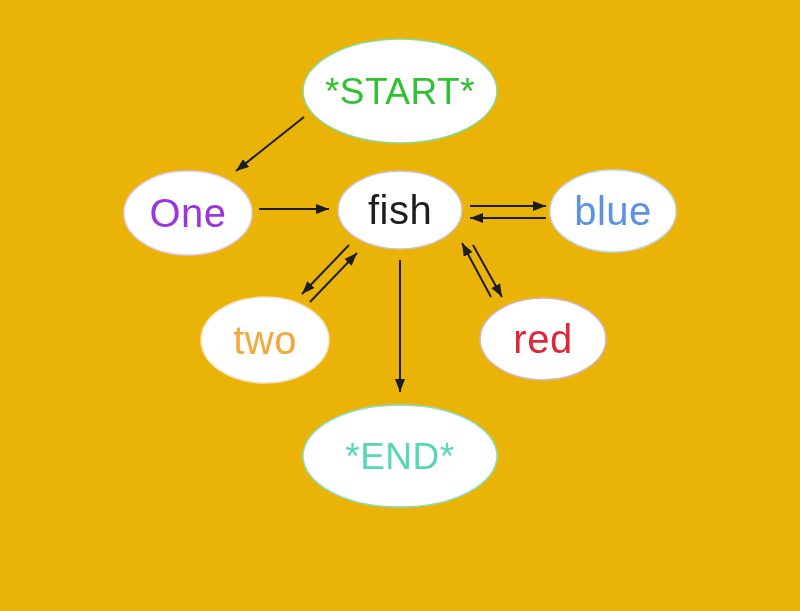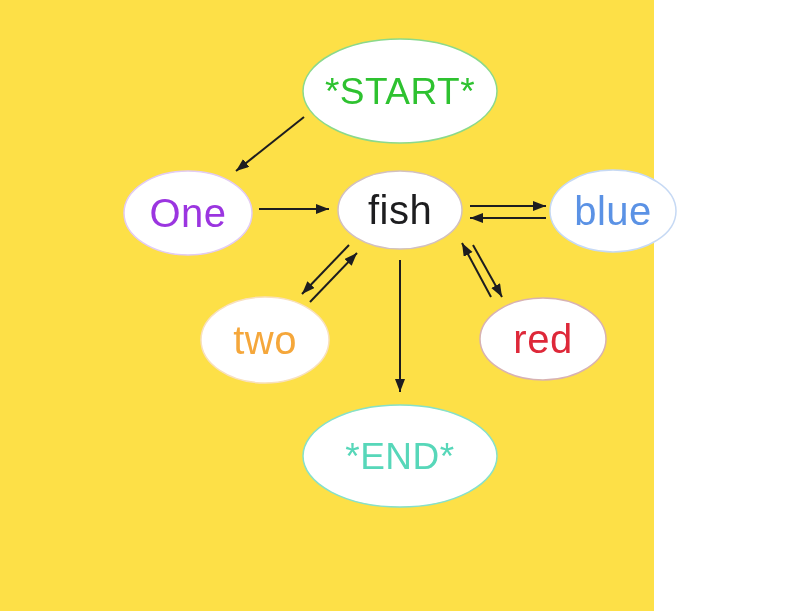--- a/index.html
+++ b/index.html
@@ -6,23 +6,23 @@
     margin: 0;
     padding: 0;
     background: #ffffff;
     width: 800px;
     height: 611px;
     overflow: hidden;
     font-family: "Liberation Sans", sans-serif;
   }
   .canvas {
     position: relative;
-    width: 654px;
+    width: 800px;
     height: 611px;
-    background: #fde047;
+    background: #eab308;
   }
   svg {
     display: block;
   }
   .node-label {
     font-family: "Liberation Sans", "DejaVu Sans", sans-serif;
     font-weight: 300;
     letter-spacing: 0.5px;
   }
 </style>

